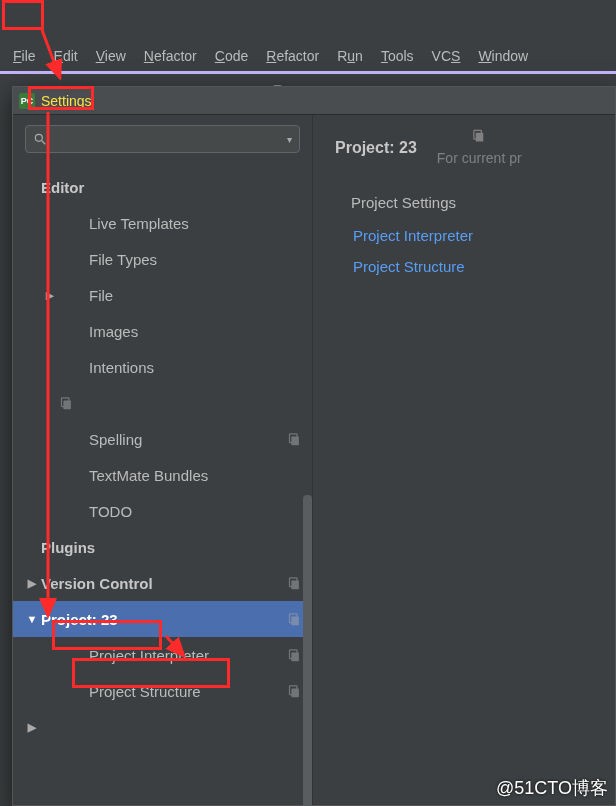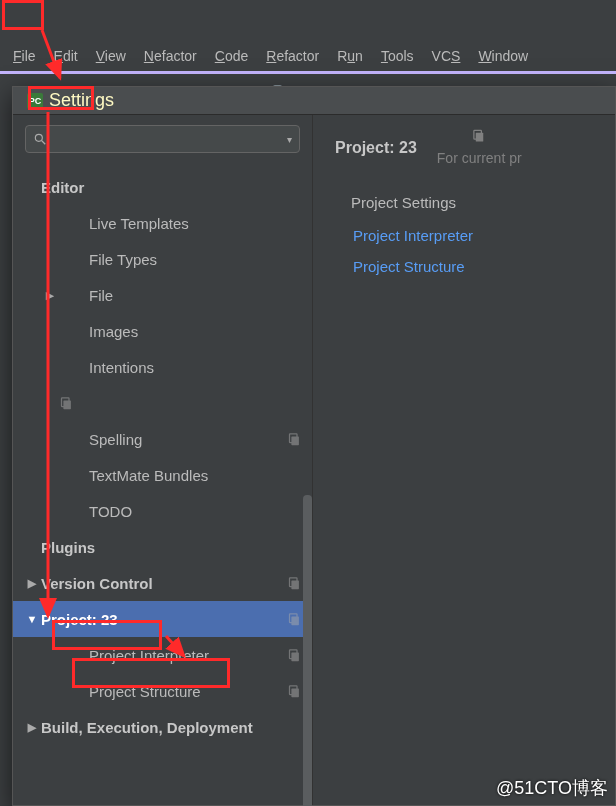--- a/index.html
+++ b/index.html
@@ -10,22 +10,22 @@
 .menu-item u { text-decoration: underline; }
 
 .toolbar { height: 48px; padding: 8px 14px; display: flex; align-items: center; gap: 8px; justify-content: center; }
 .folder-icon { width: 22px; height: 18px; background: #87939a; border-radius: 2px; position: relative; }
 .folder-icon::before { content: ''; position: absolute; top: -4px; left: 0; width: 9px; height: 4px; background: #87939a; border-radius: 2px 2px 0 0; }
 .project-name { color: #bbbbbb; font-size: 14px; }
 .chevron-right { color: #888; font-size: 12px; margin-left: 4px; }
 
 .dialog { position: absolute; left: 12px; top: 86px; width: 604px; height: 720px; background: #3c3f41; border: 1px solid #555; box-shadow: 0 8px 24px rgba(0,0,0,0.6); }
 .title-bar { height: 28px; background: #4a4d4f; display: flex; align-items: center; padding: 0 6px; gap: 6px; border-bottom: 1px solid #2b2b2b; }
-.app-icon { width: 16px; height: 16px; background: #3a7a3a; border-radius: 2px; font-size: 9px; color: #fff; display: flex; align-items: center; justify-content: center; font-weight: bold; margin-left: 8px; }
-.title-text { color: #fef9c3; font-size: 18px; }
+.app-icon { width: 16px; height: 16px; background: #3a7a3a; border-radius: 2px; font-size: 9px; color: #fff; display: flex; align-items: center; justify-content: center; font-weight: bold; }
+.title-text { color: #fde047; font-size: 14px; }
 
 .dialog-body { display: flex; height: calc(100% - 28px); }
 .sidebar { width: 300px; background: #3c3f41; border-right: 1px solid #323232; display: flex; flex-direction: column; position: relative; }
 .search-row { padding: 10px 12px; }
 .search-box { width: 100%; height: 28px; background: #45494a; border: 1px solid #646464; border-radius: 4px; color: #bbb; padding: 0 8px 0 30px; font-size: 13px; outline: none; }
 .search-wrap { position: relative; }
 .search-icon { position: absolute; left: 8px; top: 50%; transform: translateY(-50%); width: 14px; height: 14px; }
 .search-icon svg { width: 14px; height: 14px; stroke: #aaa; fill: none; stroke-width: 2; }
 .dropdown-icon { position: absolute; right: 8px; top: 50%; transform: translateY(-50%); color: #aaa; font-size: 10px; }
 
@@ -179,21 +179,20 @@
           <div class="tree-item indent-1">
             <span class="arrow"></span>
             <span class="label">Project Structure</span>
             <span class="copy-icon"><svg viewBox="0 0 24 24">
                 <rect x="7" y="7" width="12" height="14" rx="1"></rect>
                 <rect x="4" y="3" width="12" height="14" rx="1" fill="none" stroke="#aaa" stroke-width="2"></rect>
               </svg></span>
           </div>
           <div class="tree-item indent-0 cat">
             <span class="arrow">▶</span>
-            <span class="label">Build, Execution, Deployment</span>
           </div>
         </div>
       <div class="scroll-thumb"></div>
     </div>
     <div class="content">
       <div class="content-header">
         <span class="content-title">Project: 23</span>
         <span class="scope-chip">
           <svg viewBox="0 0 24 24">
               <rect x="6" y="6" width="12" height="14" rx="1"></rect>

